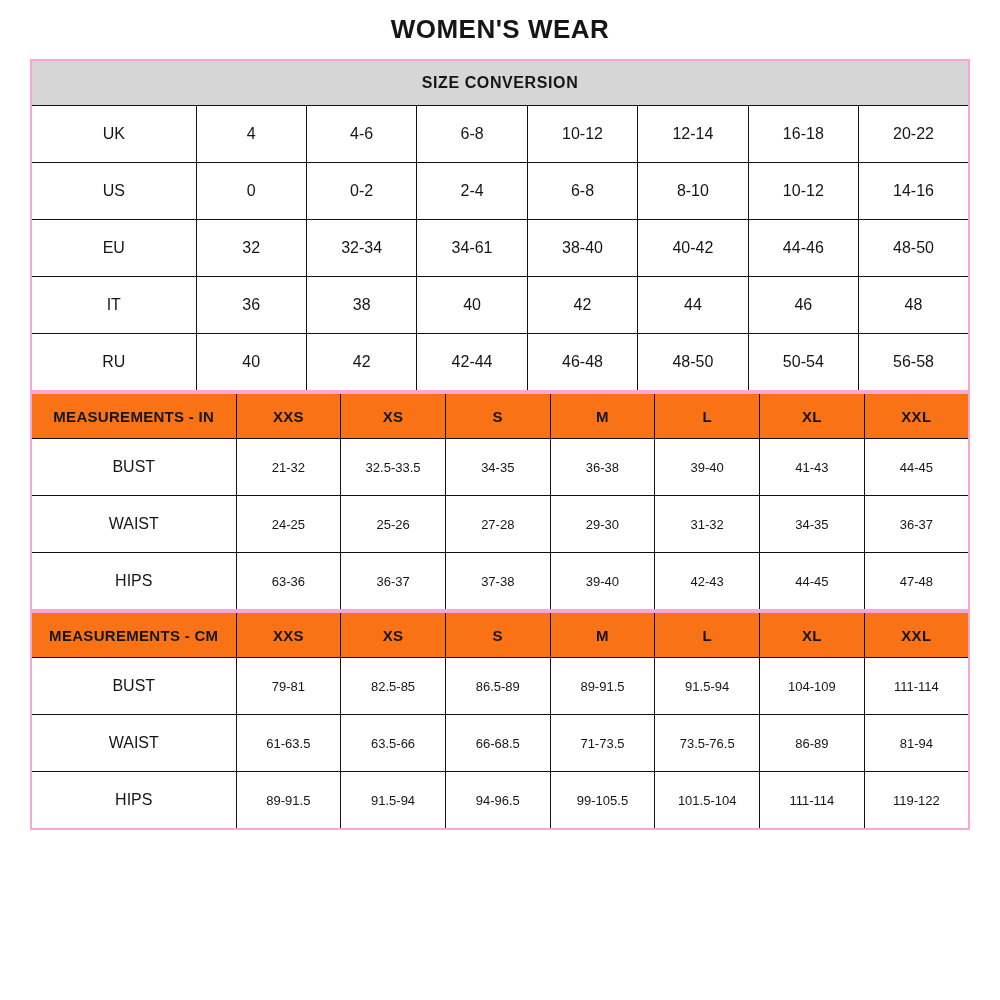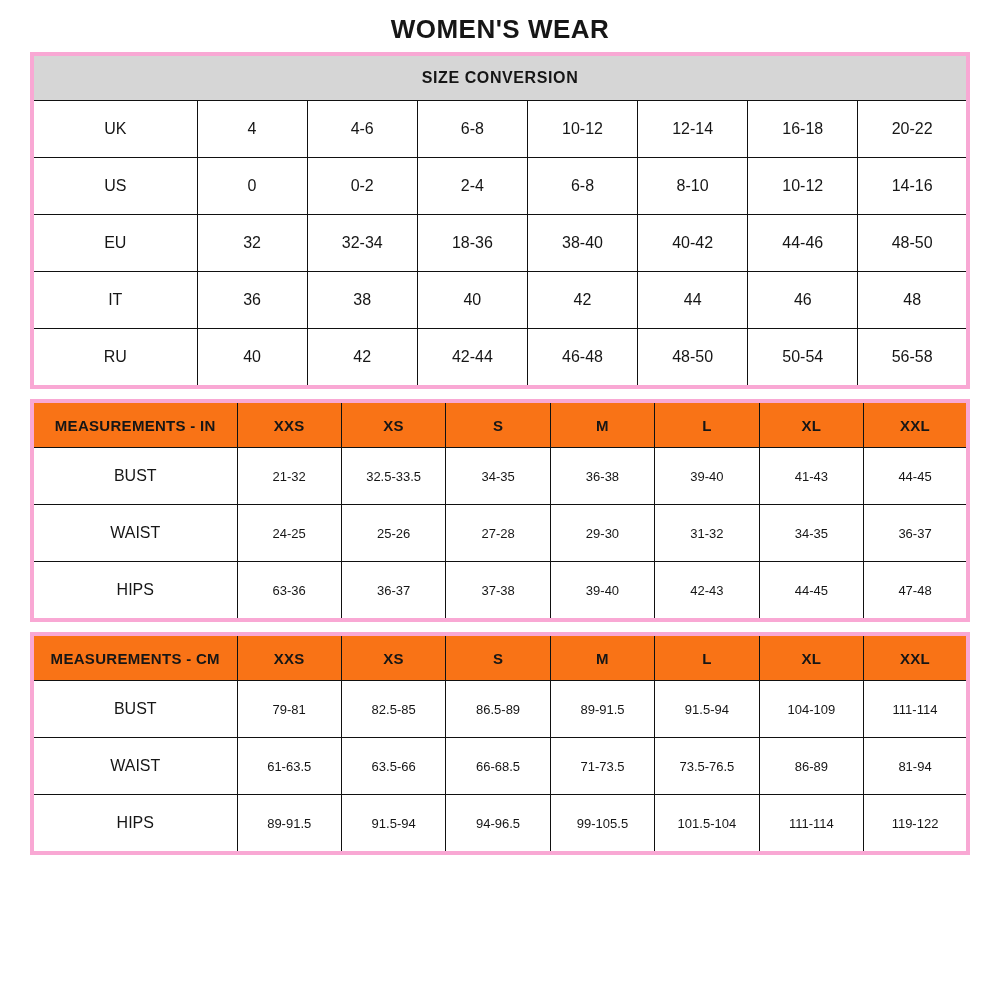--- a/index.html
+++ b/index.html
@@ -12,28 +12,27 @@
   .page {
     width: 940px;
     margin: 0 auto;
     padding-top: 10px;
   }
   .page-title {
     text-align: center;
     font-size: 26px;
     font-weight: 700;
     letter-spacing: 0.5px;
-    margin: 4px 0 7px 0;
+    margin: 4px 0 14px 0;
   }
   table {
     border-collapse: collapse;
     width: 100%;
     table-layout: fixed;
-    border: 4px solid #f9a8d4;
-    margin-bottom: 10px;
+    border: 2px solid #f9a8d4;
   }
   td, th {
     border: 1px solid #111111;
     text-align: center;
     vertical-align: middle;
     padding: 0 4px;
     overflow: hidden;
   }
   
   .conv .banner-cell {
@@ -106,21 +105,21 @@
           <td>2-4</td>
           <td>6-8</td>
           <td>8-10</td>
           <td>10-12</td>
           <td>14-16</td>
         </tr>
         <tr>
           <td class="row-label">EU</td>
           <td>32</td>
           <td>32-34</td>
-          <td>18-36</td>
+          <td>34-61</td>
           <td>38-40</td>
           <td>40-42</td>
           <td>44-46</td>
           <td>48-50</td>
         </tr>
         <tr>
           <td class="row-label">IT</td>
           <td>36</td>
           <td>38</td>
           <td>40</td>

